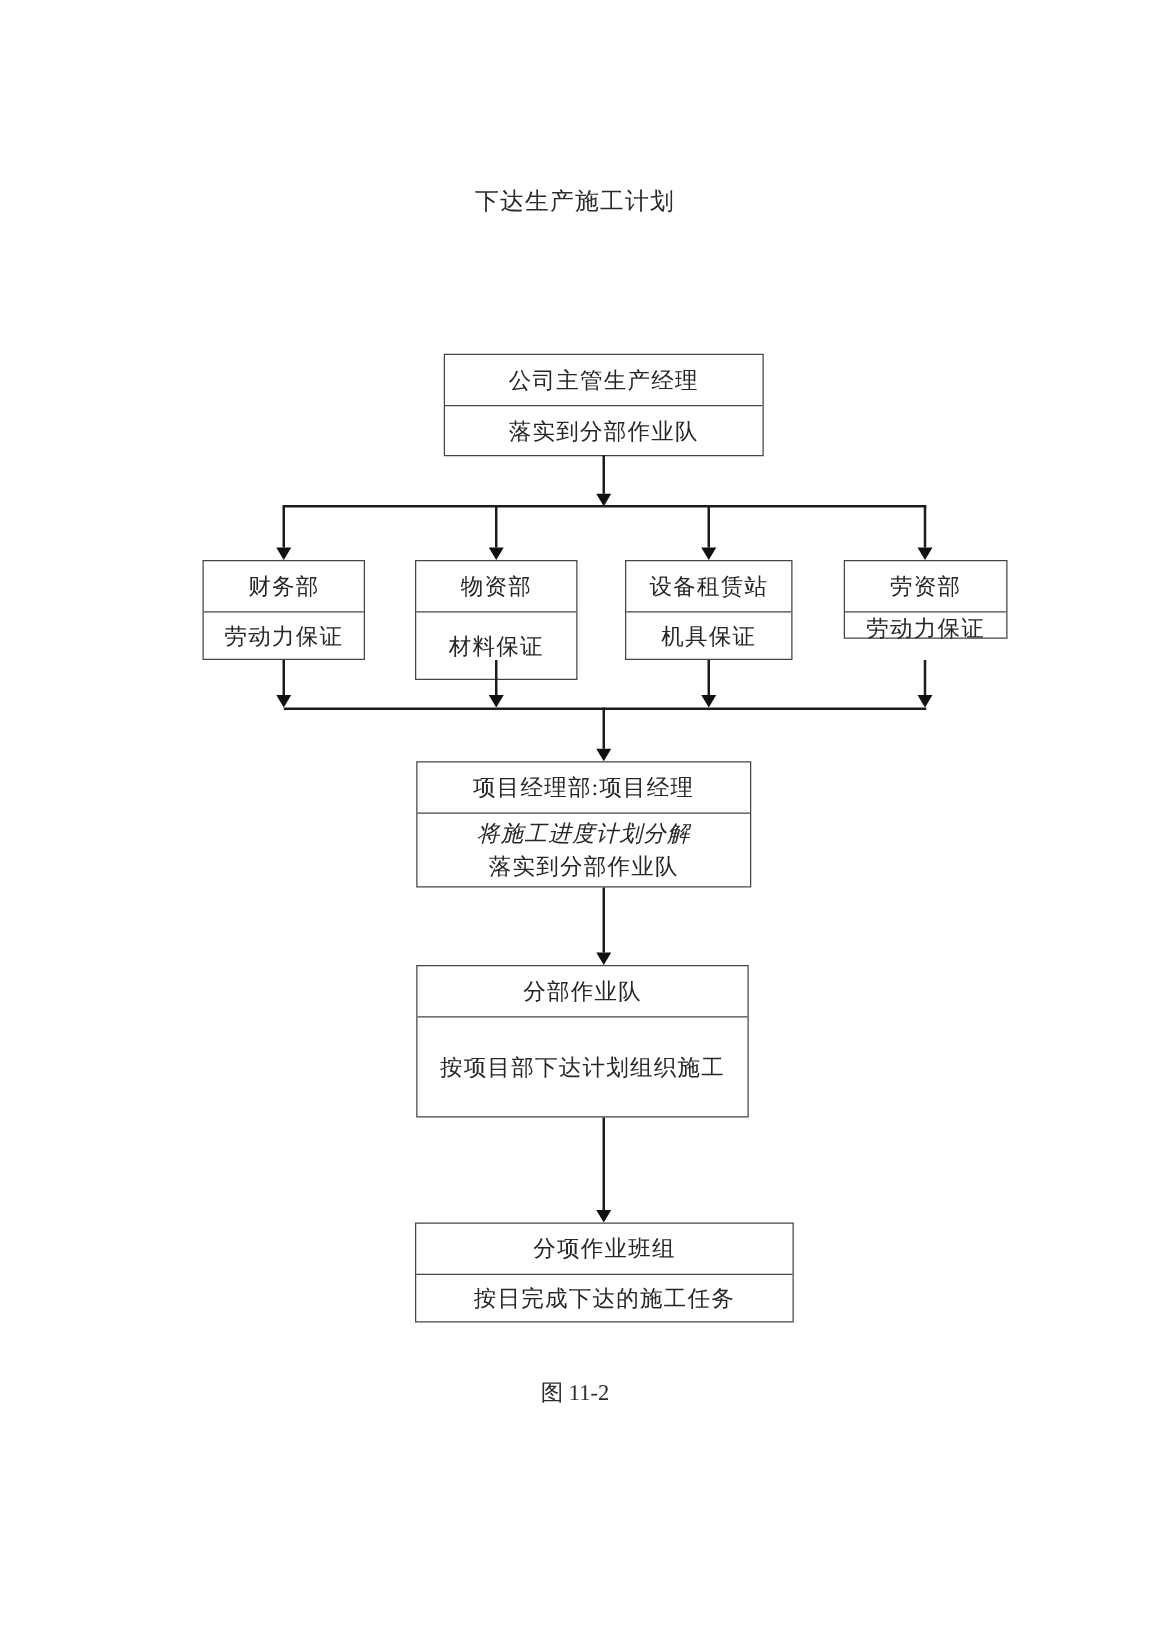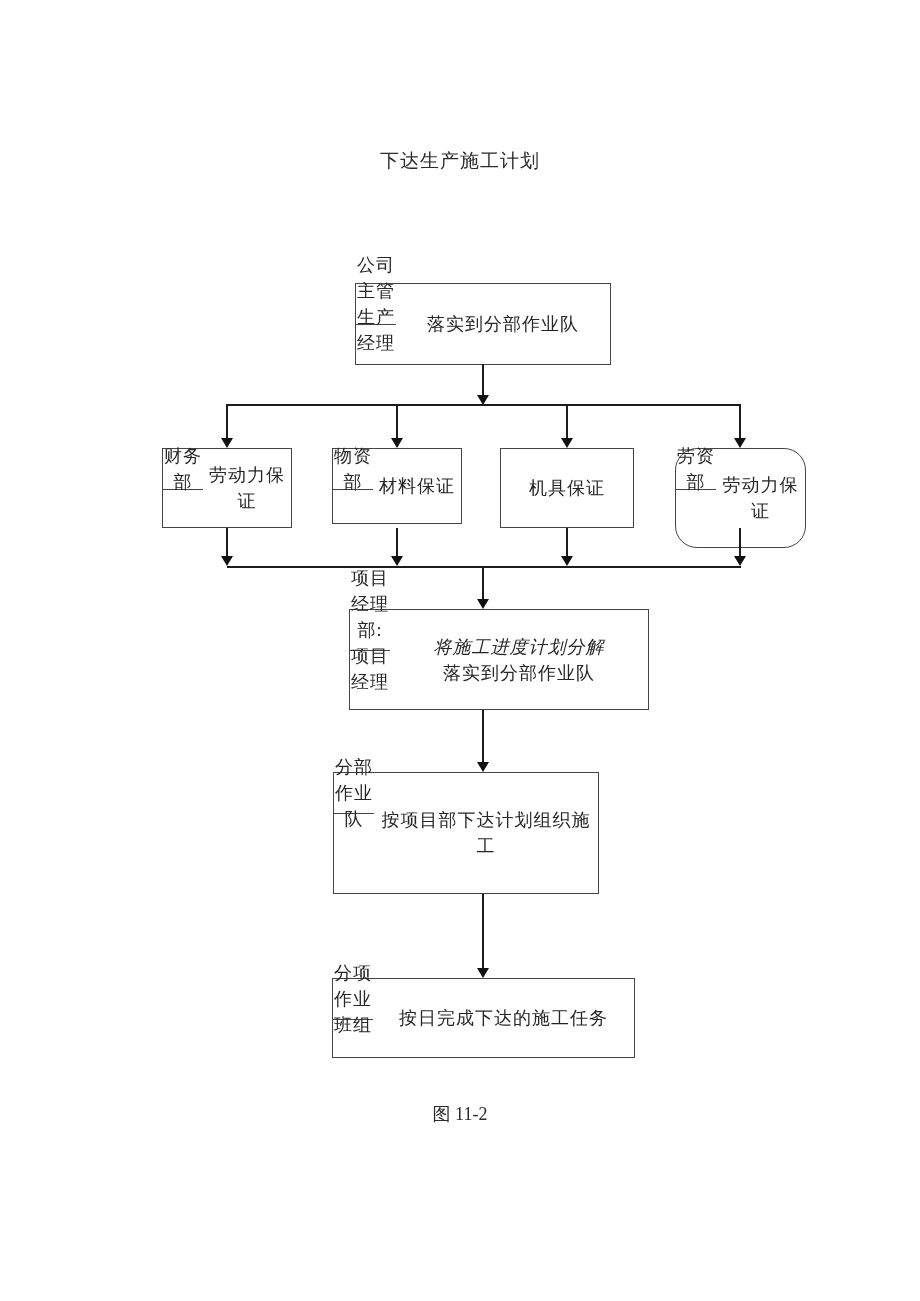--- a/index.html
+++ b/index.html
@@ -15,21 +15,21 @@
     position:absolute;left:0;top:148px;width:920px;
     text-align:center;font-size:19px;letter-spacing:1px;color:#2b2b2b;
   }
   .caption{
     position:absolute;left:0;top:1102px;width:920px;
     text-align:center;font-size:18px;color:#2b2b2b;
   }
   .box{
     position:absolute;box-sizing:border-box;
     border:1.5px solid #454545;background:#ffffff;
-    display:flex;flex-direction:row;
+    display:flex;flex-direction:column;
   }
   .box .row{
     display:flex;align-items:center;justify-content:center;
     text-align:center;font-size:18px;line-height:26px;color:#262626;
     letter-spacing:1px;
   }
   .box .row.fixed{height:40px;flex:0 0 40px;}
   .box .row.grow{flex:1 1 auto;}
   .box .row.divider{border-bottom:1.5px solid #454545;}
   .vline{position:absolute;width:2px;background:#1c1c1c;}
@@ -66,47 +66,48 @@
     <div class="arr" style="left:391px;top:438px;"></div>
     <div class="vline" style="left:566px;top:404px;height:34px;"></div>
     <div class="arr" style="left:561px;top:438px;"></div>
     <div class="vline" style="left:739px;top:404px;height:34px;"></div>
     <div class="arr" style="left:734px;top:438px;"></div>
 
     <div class="box" style="left:162px;top:448px;width:130px;height:80px;">
       <div class="row fixed divider">财务部</div>
       <div class="row grow">劳动力保证</div>
     </div>
-    <div class="box" style="left:332px;top:448px;width:130px;height:76px;">
+    <div class="box" style="left:332px;top:448px;width:130px;height:96px;">
       <div class="row fixed divider">物资部</div>
       <div class="row grow">材料保证</div>
     </div>
     <div class="box" style="left:500px;top:448px;width:134px;height:80px;">
+      <div class="row fixed divider">设备租赁站</div>
       <div class="row grow">机具保证</div>
     </div>
-    <div class="box" style="left:675px;top:448px;width:131px;height:100px;border-radius:22px;">
+    <div class="box" style="left:675px;top:448px;width:131px;height:63px;">
       <div class="row fixed divider">劳资部</div>
       <div class="row grow">劳动力保证</div>
     </div>
 
     <div class="vline" style="left:226px;top:528px;height:28px;"></div>
     <div class="arr" style="left:221px;top:556px;"></div>
     <div class="vline" style="left:396px;top:528px;height:28px;"></div>
     <div class="arr" style="left:391px;top:556px;"></div>
     <div class="vline" style="left:566px;top:528px;height:28px;"></div>
     <div class="arr" style="left:561px;top:556px;"></div>
     <div class="vline" style="left:739px;top:528px;height:28px;"></div>
     <div class="arr" style="left:734px;top:556px;"></div>
 
     <div class="hline" style="left:227px;top:566px;width:514px;"></div>
 
     <div class="vline" style="left:482px;top:566px;height:33px;"></div>
     <div class="arr" style="left:477px;top:599px;"></div>
 
-    <div class="box" style="left:333px;top:609px;width:300px;height:101px;margin-left:16px;">
+    <div class="box" style="left:333px;top:609px;width:268px;height:101px;">
       <div class="row fixed divider">项目经理部:项目经理</div>
       <div class="row grow">
         <span>
           <span style="display:block;font-style:italic;">将施工进度计划分解</span>
           <span style="display:block;">落实到分部作业队</span>
         </span>
       </div>
     </div>
 
     <div class="vline" style="left:482px;top:710px;height:52px;"></div>

